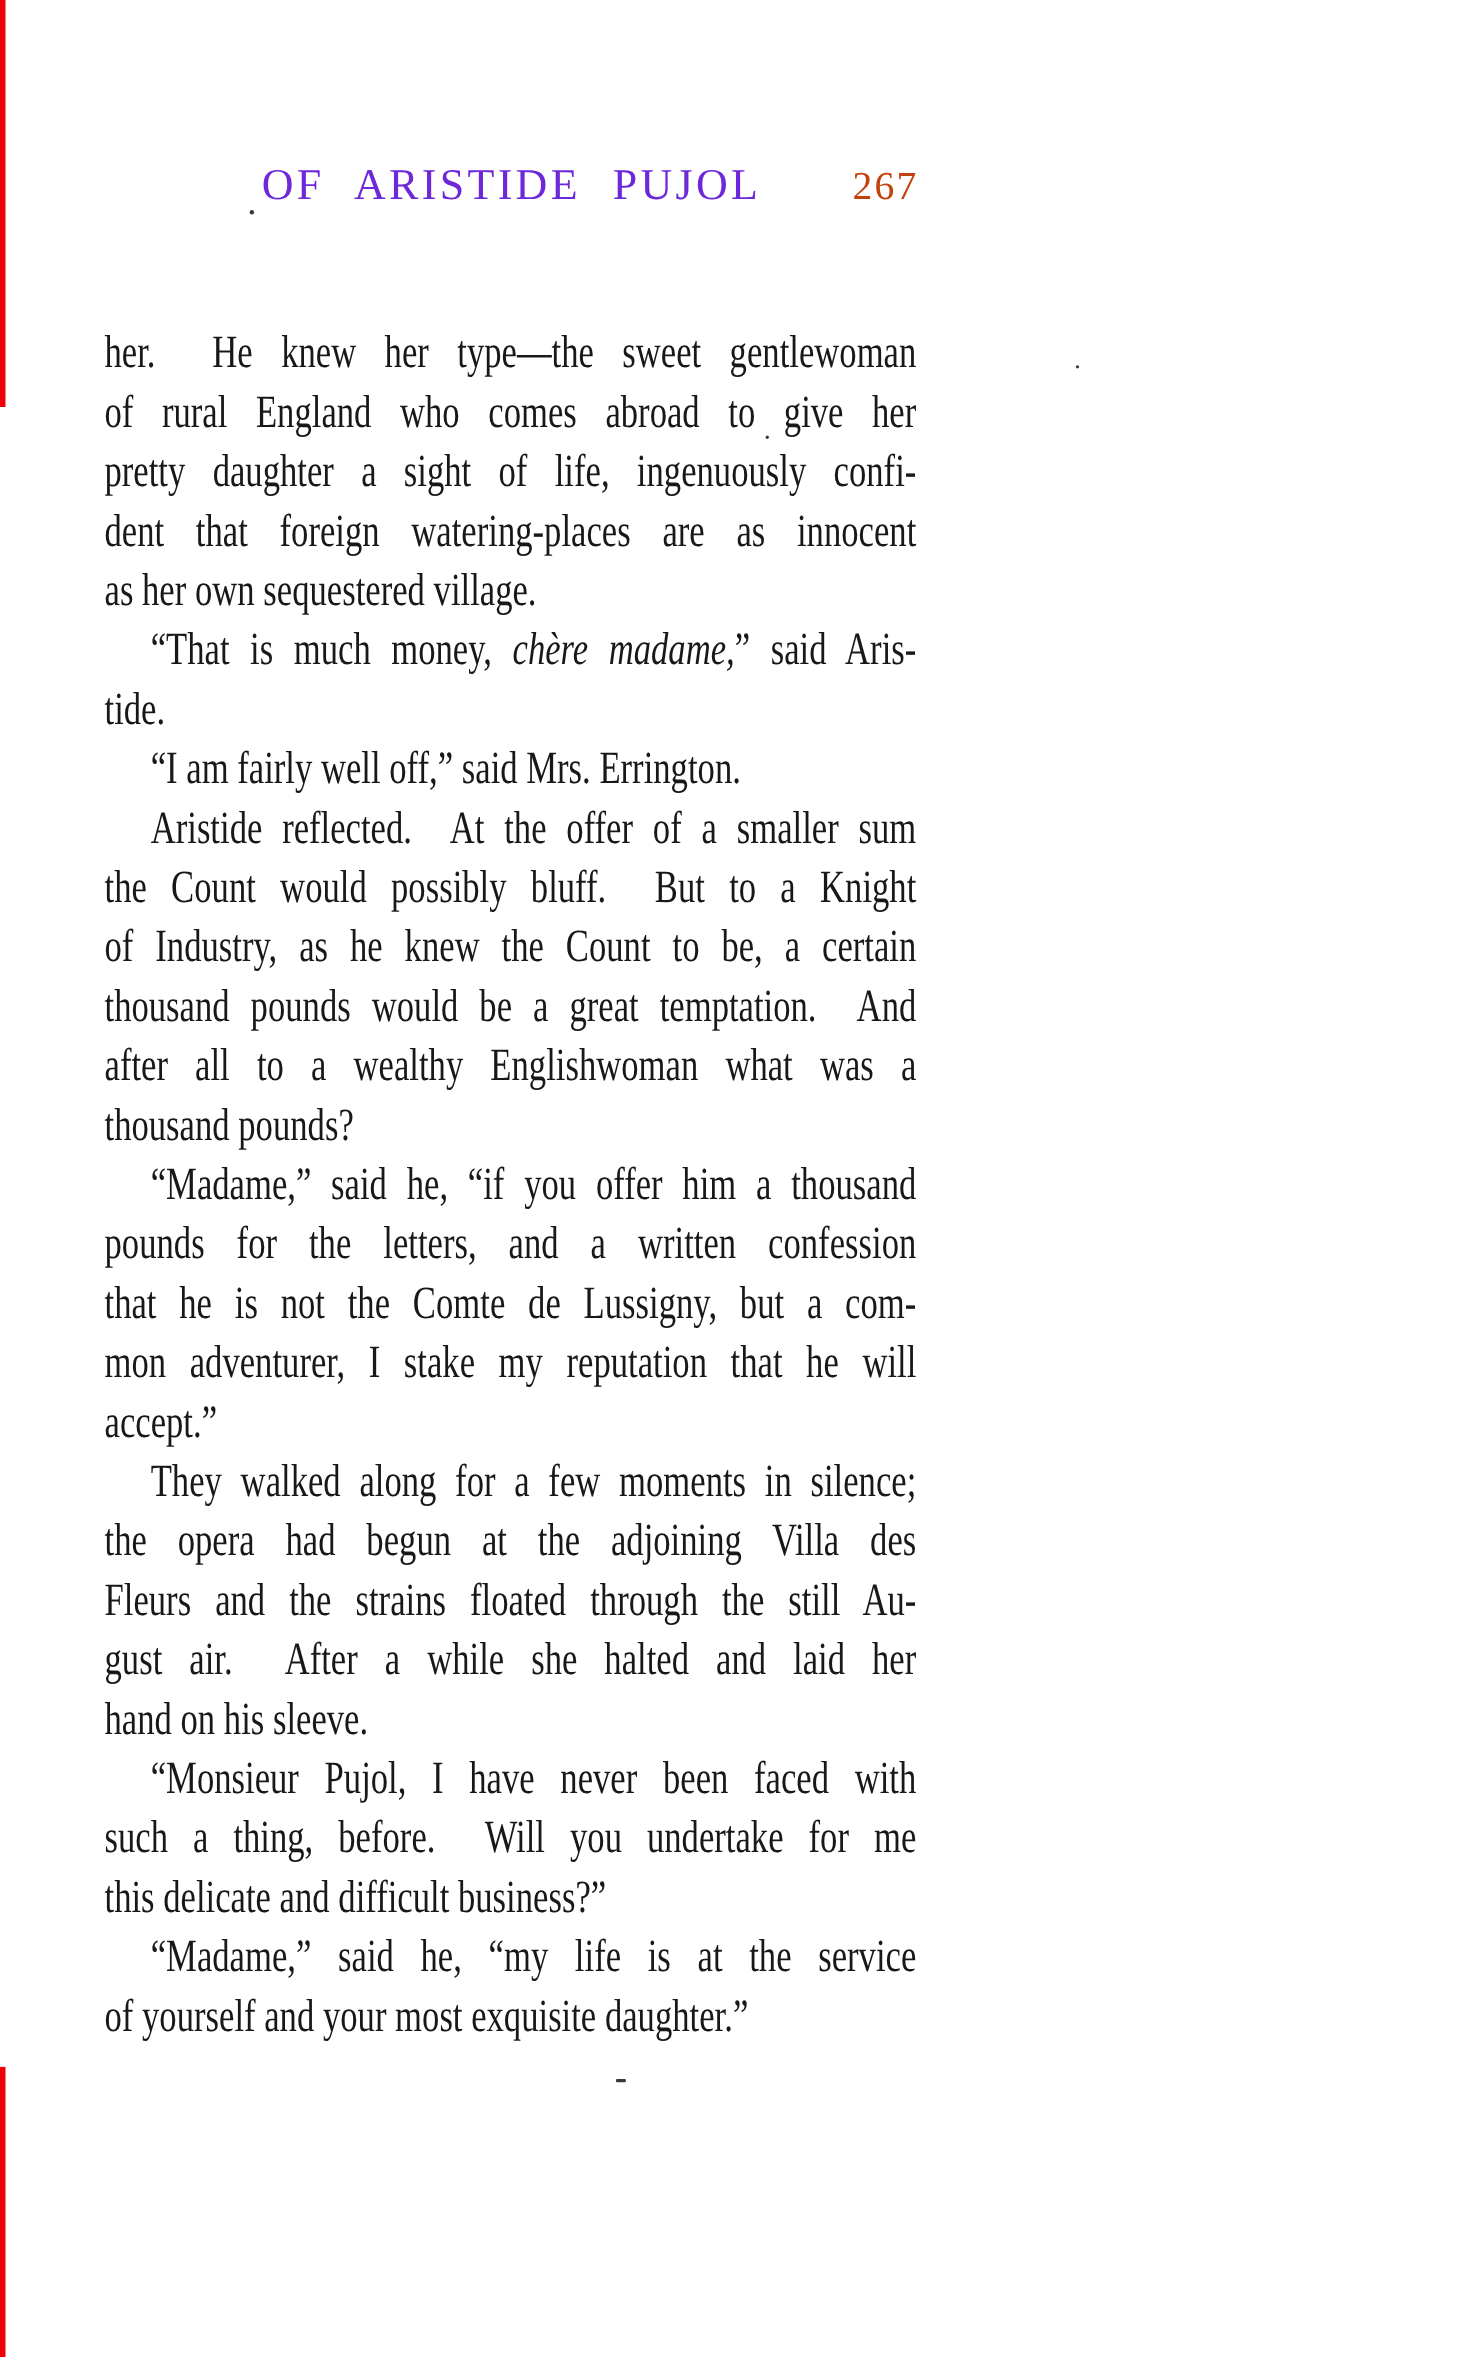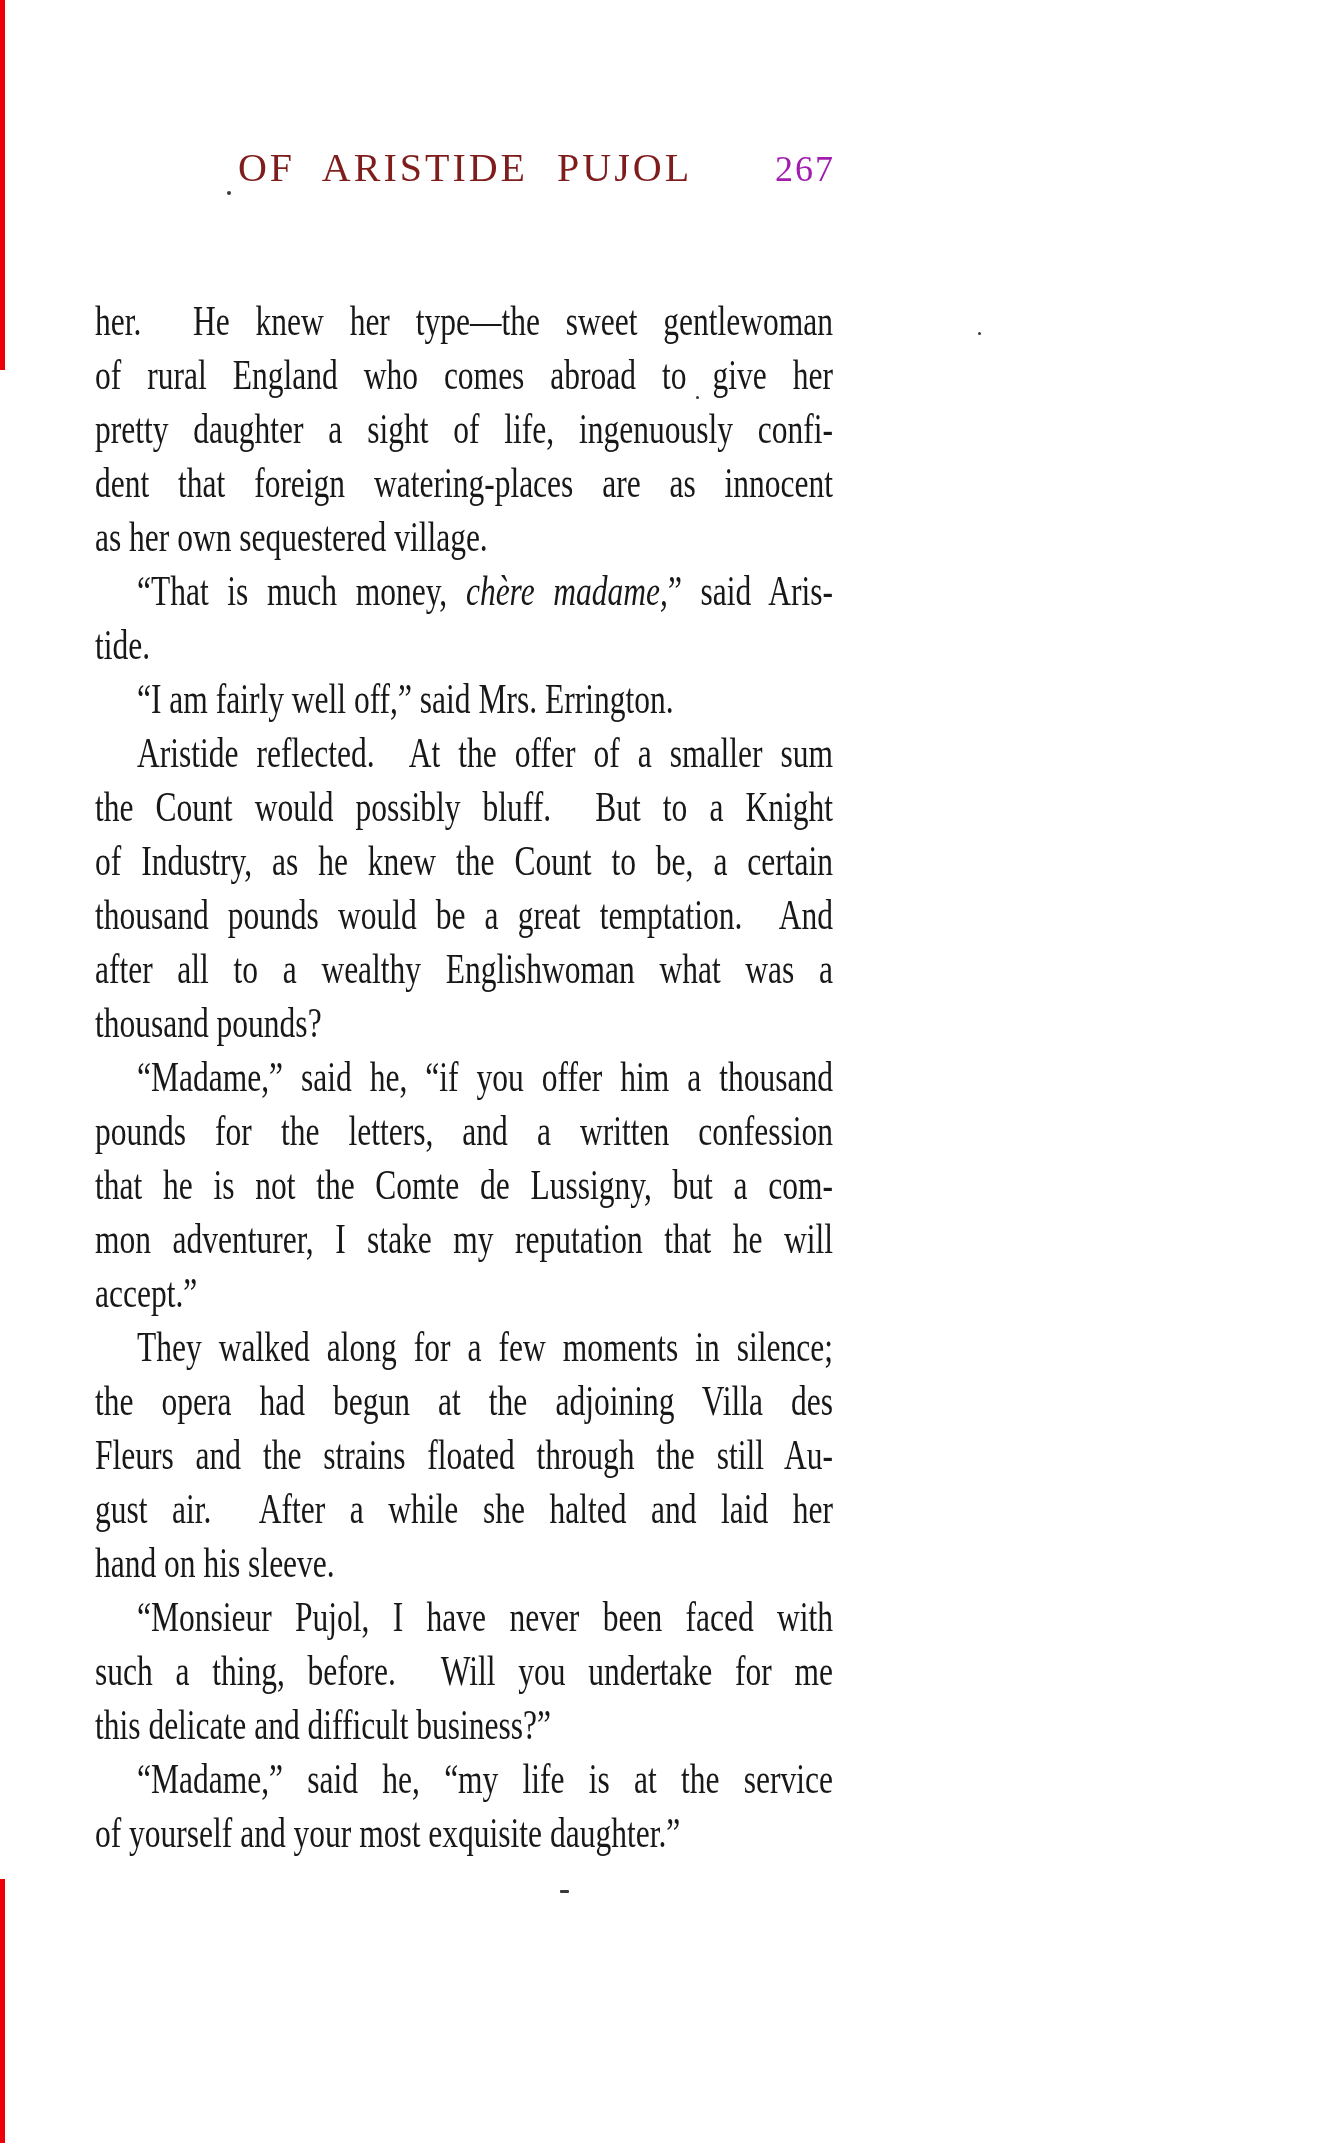--- a/index.html
+++ b/index.html
@@ -20,29 +20,29 @@
     width: 740px; height: 46px;
   }
   .head-title {
     position: absolute;
     left: 50%; top: 0;
     transform: translateX(-50%);
     font-size: 40px;
     letter-spacing: 3px;
     word-spacing: 16px;
     white-space: nowrap;
-    color: #7f1d1d;
+    color: #6d28d9;
     text-align: center;
   }
   .head-page-number {
     position: absolute;
     right: 0; top: 4px;
     font-size: 36px;
     letter-spacing: 2px;
-    color: #a21caf;
+    color: #c2410c;
   }
 
   
   .body-text {
     position: absolute;
     left: 95px; top: 294px;
     width: 984px;               
     transform: scaleX(0.75);
     transform-origin: 0 0;
     font-size: 42px;

